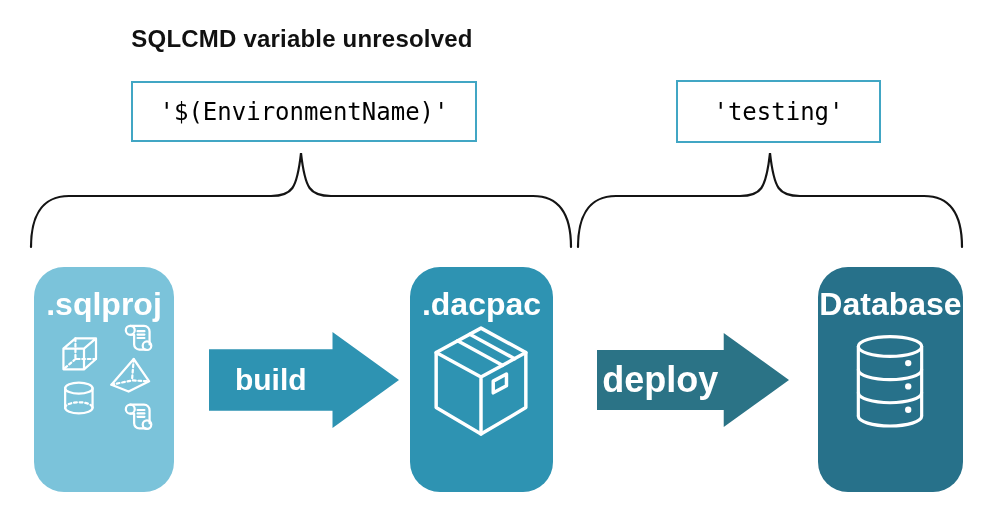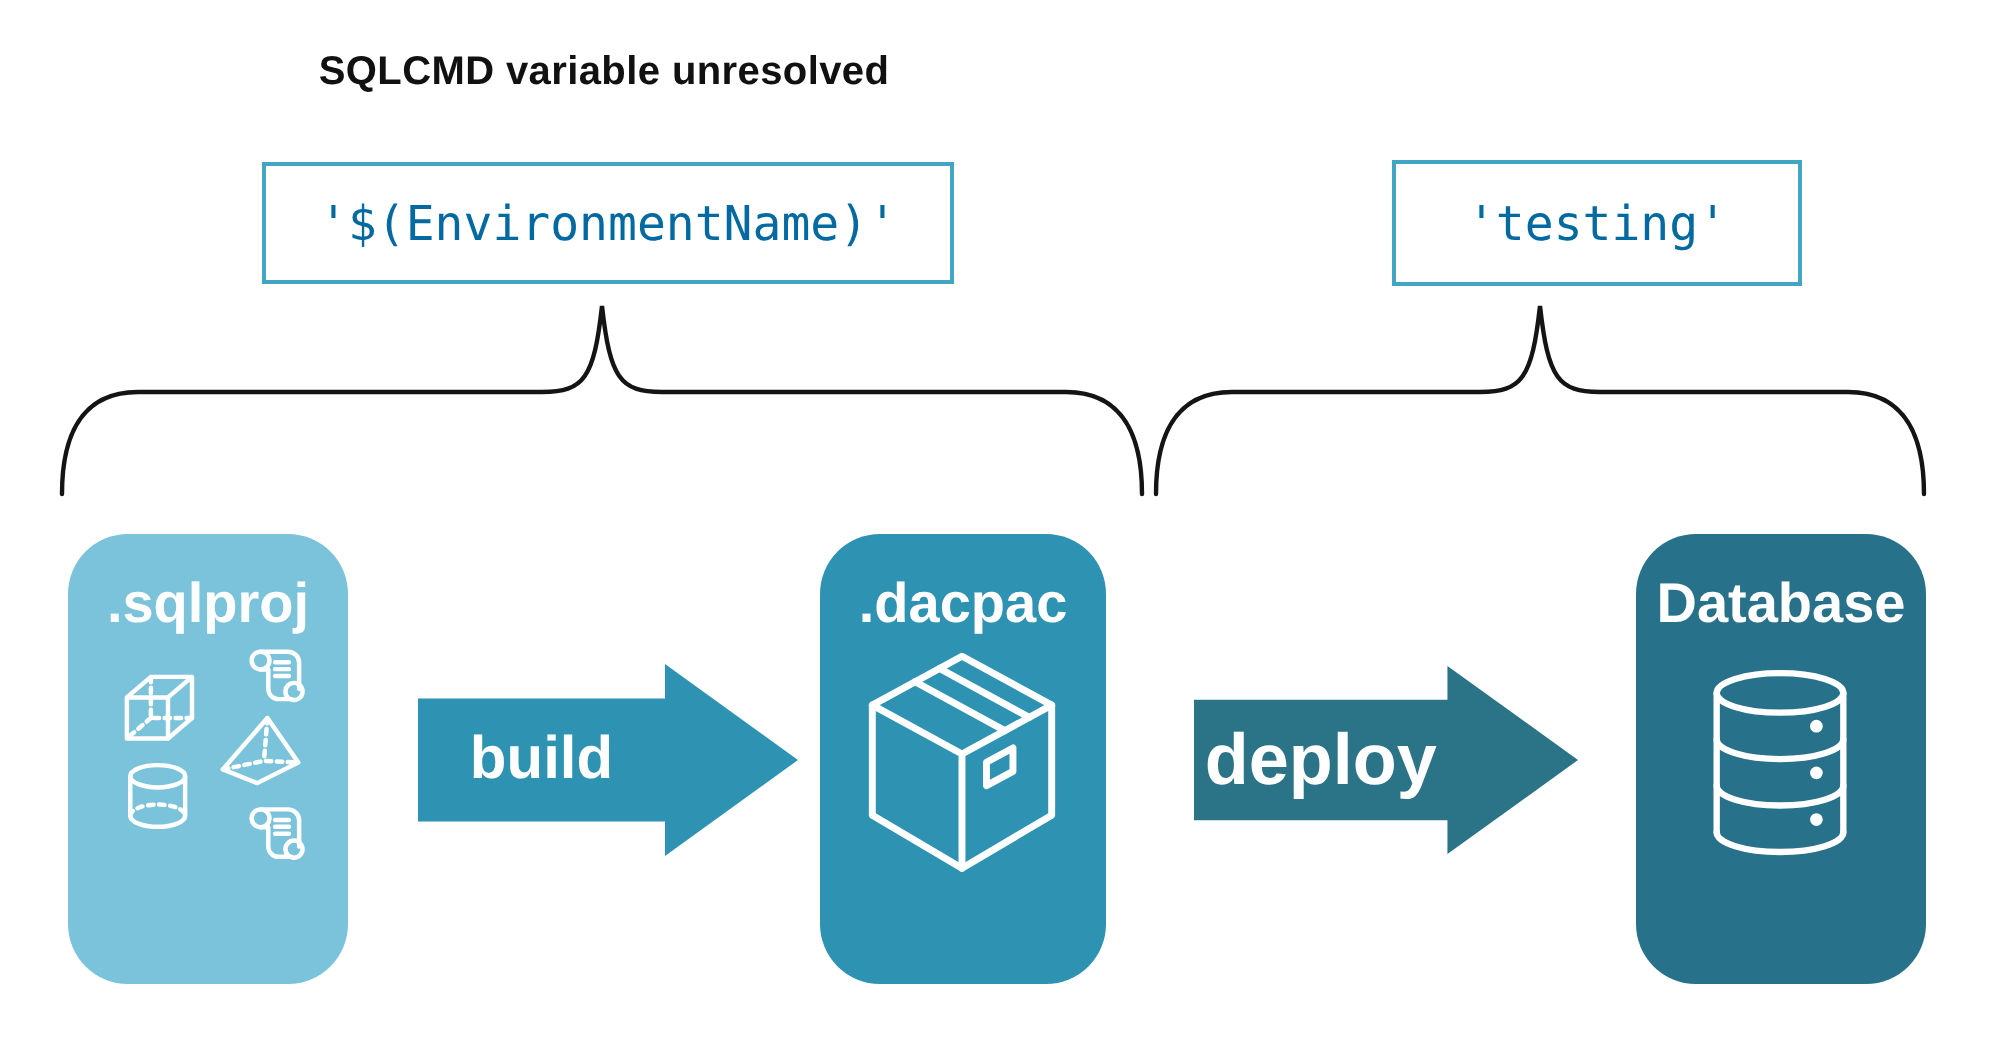--- a/index.html
+++ b/index.html
@@ -2,39 +2,39 @@
 <html><head>
 <meta charset="utf-8">
 <style>
   html,body{margin:0;padding:0;background:#ffffff;}
   #canvas{
     position:relative;width:1000px;height:522px;background:#ffffff;overflow:hidden;
     font-family:"Liberation Sans",sans-serif;
   }
   .heading{
     position:absolute;top:25px;width:400px;text-align:center;
-    font-size:20px;font-weight:700;color:#111111;letter-spacing:.2px;
+    font-size:24px;font-weight:700;color:#111111;letter-spacing:.2px;
   }
   #heading-left{left:102px;}
   #heading-right{left:569px;}
   .code-chip{
     position:absolute;background:#ffffff;border:2.5px solid #41a6c4;
     display:flex;align-items:center;justify-content:center;
-    font-family:"DejaVu Sans Mono",monospace;font-size:24px;color:#0369a1;white-space:pre;
+    font-family:"DejaVu Sans Mono",monospace;font-size:24px;color:#000000;white-space:pre;
   }
   #chip-left{left:131px;top:81px;width:342px;height:57px;}
-  #chip-right{left:696px;top:80px;width:201px;height:59px;}
+  #chip-right{left:676px;top:80px;width:201px;height:59px;}
   #braces{position:absolute;left:25px;top:145px;width:945px;height:108px;}
   #braces path{fill:none;stroke:#141414;stroke-width:2.2;stroke-linecap:round;}
   .card{position:absolute;top:267px;height:225px;border-radius:30px;}
   #card-sqlproj{left:34px;width:140px;background:#7bc3da;}
   #card-dacpac{left:410px;width:143px;background:#2e93b2;}
   #card-database{left:818px;width:145px;background:#27718a;}
   .card-label{
-    margin-top:19px;text-align:center;font-size:28px;font-weight:700;color:#ffffff;
+    margin-top:19px;text-align:center;font-size:32px;font-weight:700;color:#ffffff;
   }
   .card-icon{position:absolute;}
   #icon-sqlproj{left:26px;top:56px;width:96px;}
   #icon-dacpac{left:18px;top:55px;width:106px;}
   #icon-database{left:34px;top:66px;width:76px;}
   .card-icon svg{display:block;width:100%;height:auto;}
   .wire{stroke:#ffffff;fill:none;stroke-linecap:round;stroke-linejoin:round;}
   .dashed{stroke-dasharray:3.2 3.2;}
   .dot{fill:#ffffff;stroke:none;}
   .arrow{position:absolute;}

